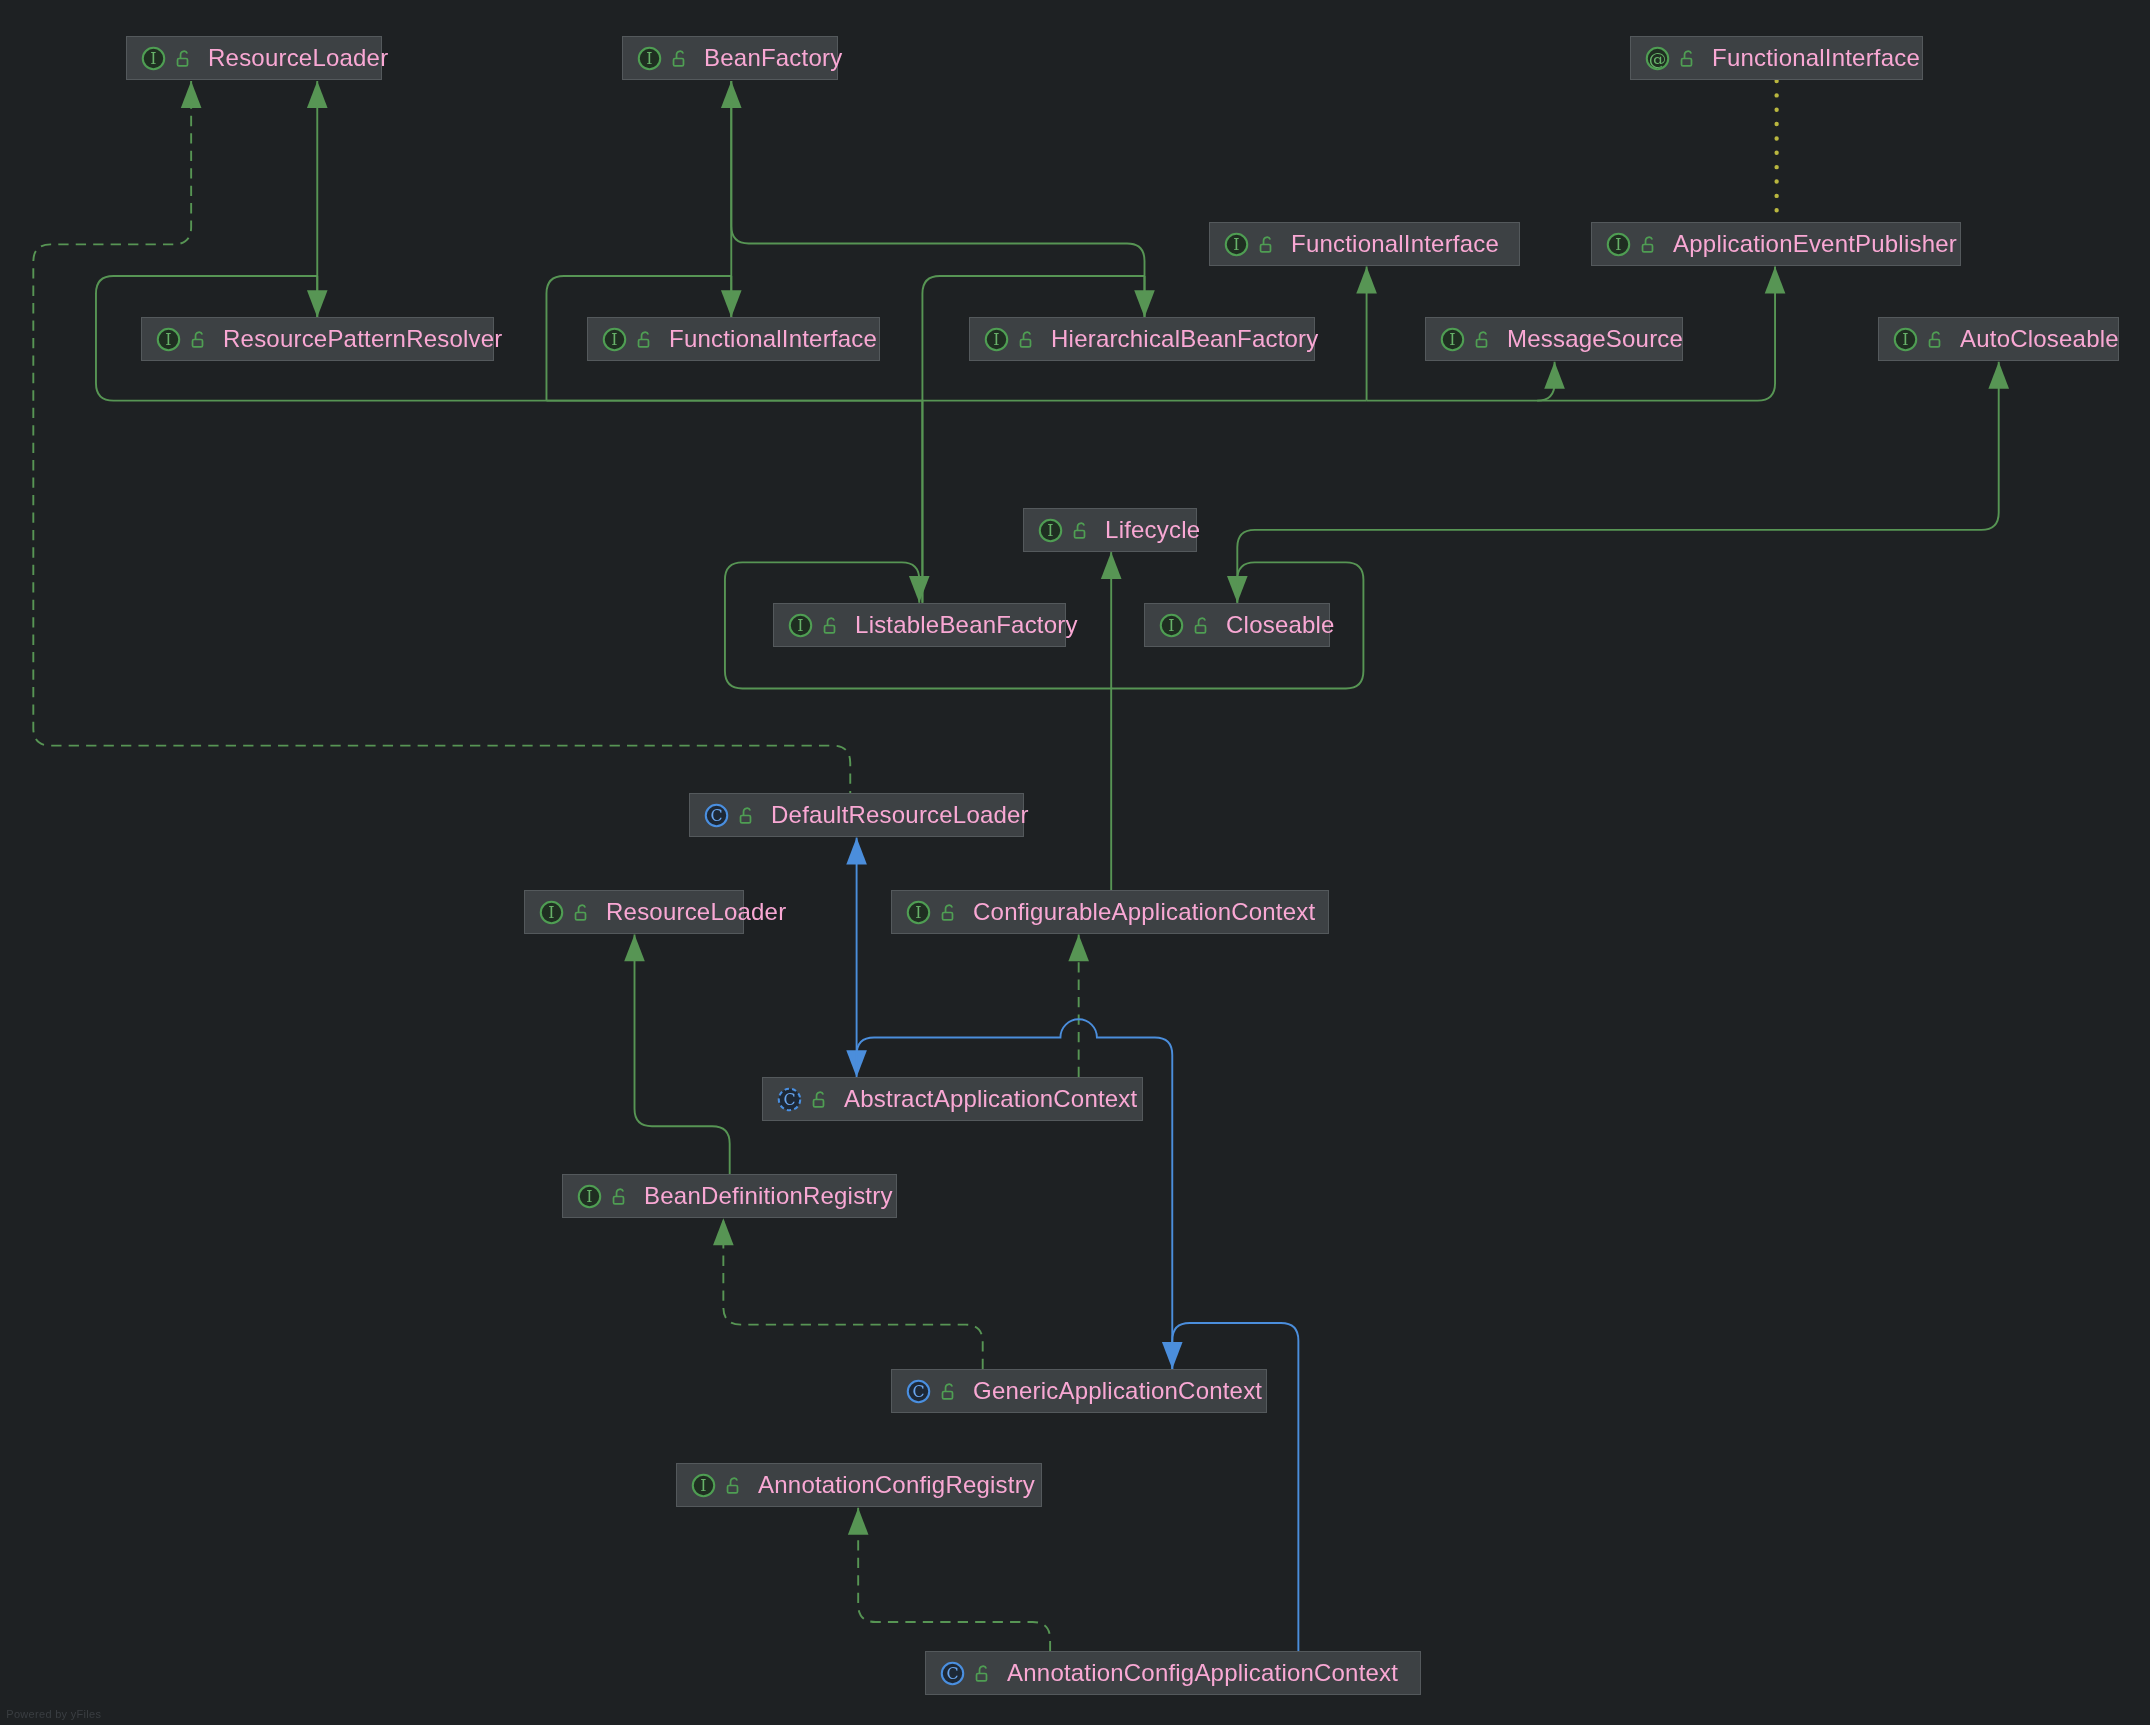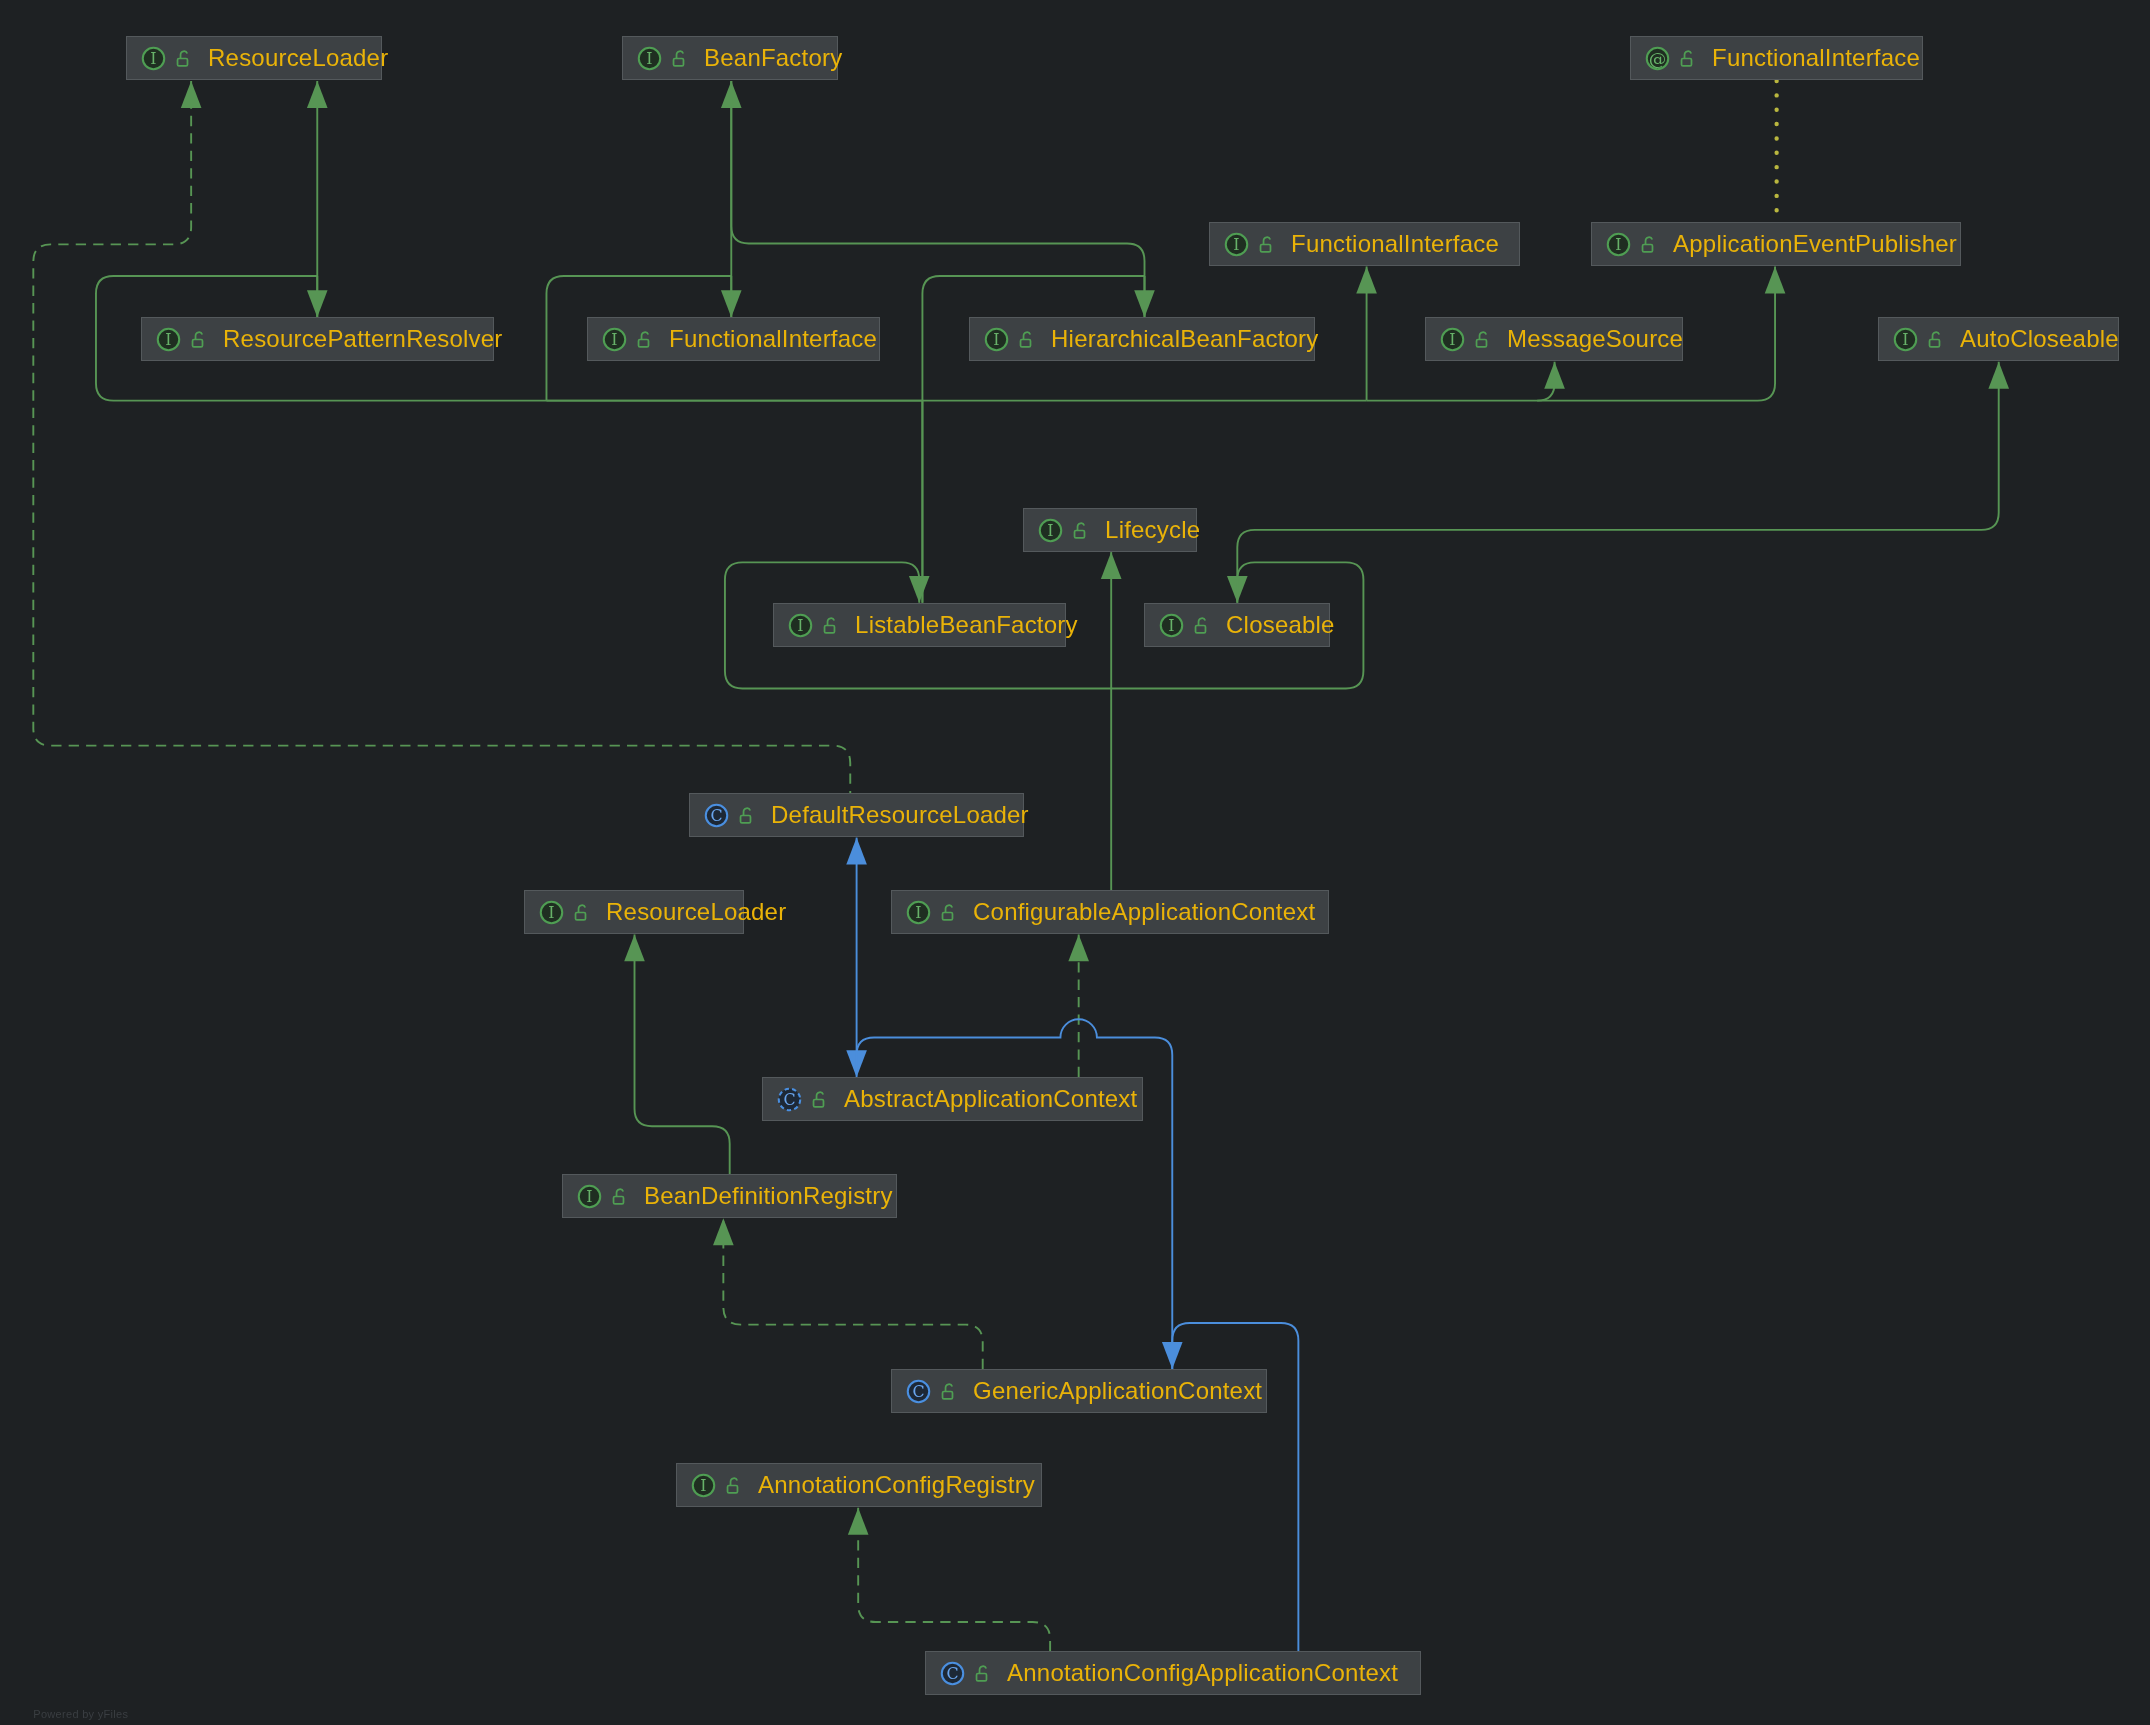--- a/index.html
+++ b/index.html
@@ -2,25 +2,25 @@
 <html style="font-size:12.7px"><head>
 <meta charset="utf-8">
 <style>
   html,body{margin:0;padding:0;background:#1e2123;}
   #canvas{position:relative;width:2151px;height:1726px;background:#1e2123;overflow:hidden;
           font-family:"Liberation Sans", sans-serif;}
   #edges{position:absolute;left:0;top:0;width:2151px;height:1726px;}
   .node{position:absolute;height:44px;background:#3d4144;border:1.6px solid #54595c;
         box-sizing:border-box;display:flex;align-items:center;padding-left:12.7px;
         white-space:nowrap;cursor:default;}
-  .node .lbl{color:#eab308;font-size:24px;letter-spacing:0.2px;margin-left:16px;}
+  .node .lbl{color:#f9a8d4;font-size:24px;letter-spacing:0.2px;margin-left:16px;}
   .node svg{flex:0 0 auto;}
   .node .lock{margin-left:8px;}
   #watermark{position:absolute;left:6.3px;top:1708px;color:#3a3e42;font-size:11px;
-             letter-spacing:0.3px;margin-left:27px;}
+             letter-spacing:0.3px;}
   .eline{fill:none;}
   .esolid{stroke:#579554;stroke-width:2.4;}
   .edash{stroke:#579554;stroke-width:2.4;stroke-dasharray:13 9;}
   .edot{stroke:#bab73f;stroke-width:5.5;stroke-dasharray:0.1 18;stroke-linecap:round;}
   .eblue{stroke:#4b8edc;stroke-width:2.4;}
   .agreen{fill:#579554;stroke:none;}
   .ablue{fill:#4b8edc;stroke:none;}
 </style>
 </head>
 <body>

